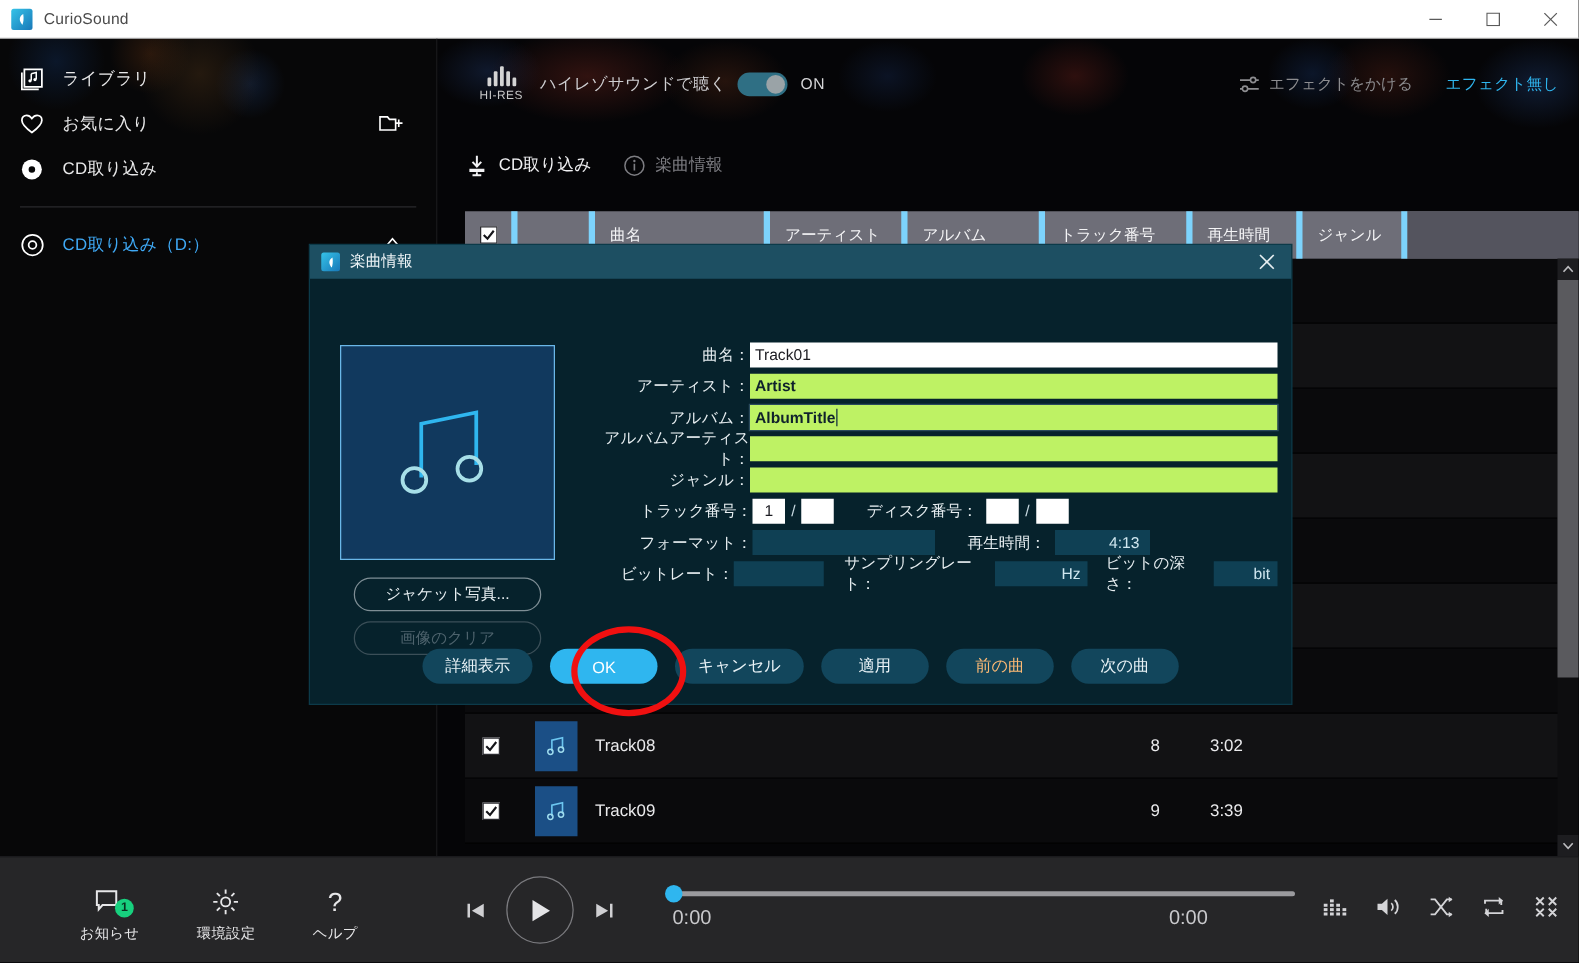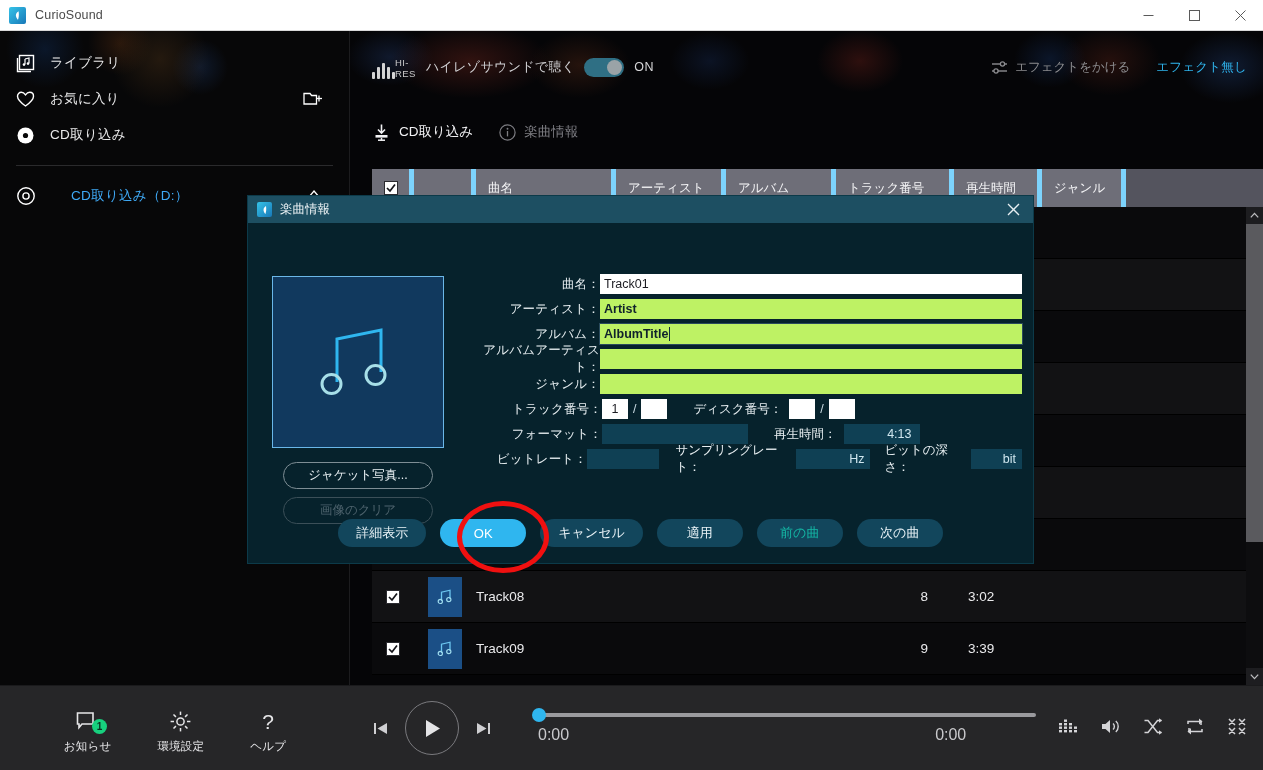--- a/index.html
+++ b/index.html
@@ -45,21 +45,21 @@
     pointer-events:none;
   }
   .sb-item {
     position: relative; height: 36px; display: flex; align-items: center;
     padding-left: 16px; color: #e9e9ea; font-size: 13.5px;
   }
   .sb-item .ico { width: 34px; display: flex; align-items: center; justify-content: flex-start; }
   .sb-item .lbl { letter-spacing: .3px; }
   .sb-trailing { margin-left: auto; margin-right: 26px; display: flex; align-items: center; }
   .sb-sep { height: 1px; background: #2a2a2c; margin: 12px 16px 0 16px; }
-  .sb-item.drive { color: #3fa9f5; margin-top: 12px; gap: 21px; }
+  .sb-item.drive { color: #3fa9f5; margin-top: 12px; }
 
   
   .main {
     position: absolute; left: 350px; top: 31px; width: 913px; height: 654px;
     background: #050507; overflow: hidden;
   }
   .main-glow {
     position:absolute; inset:0;
     background:
       radial-gradient(ellipse 110px 52px at 120px 30px, rgba(120,40,30,.38), transparent 72%),
@@ -72,21 +72,21 @@
       radial-gradient(ellipse 70px 50px at 880px 36px, rgba(40,80,150,.30), transparent 72%),
       radial-gradient(ellipse 130px 180px at 560px 420px, rgba(20,50,110,.30), transparent 72%),
       radial-gradient(ellipse 90px 140px at 250px 480px, rgba(20,45,100,.26), transparent 72%),
       radial-gradient(ellipse 110px 160px at 820px 400px, rgba(18,48,105,.24), transparent 72%);
     pointer-events:none;
   }
   .hires-row {
     position: absolute; left: 0; top: 0; width: 913px; height: 72px;
     display: flex; align-items: center; padding-left: 22px;
   }
-  .hires-badge { display: flex; flex-direction: row; align-items: flex-end; width: 46px; }
+  .hires-badge { display: flex; flex-direction: column; align-items: center; width: 46px; margin-left: 6px; }
   .hires-bars { display: flex; align-items: flex-end; gap: 2px; height: 16px; }
   .hires-bars i { display:block; width: 3px; background: #d4d4d4; border-radius: 1px; }
   .hires-text { font-size: 9.5px; color: #c9c9c9; letter-spacing: .4px; margin-top: 2px; }
   .hires-label { font-size: 13px; color: #cfcfd2; margin-left: 8px; letter-spacing: .3px; }
   .toggle {
     width: 40px; height: 19px; border-radius: 10px; background: #2f6f84;
     margin-left: 9px; position: relative;
   }
   .toggle .knob {
     position: absolute; right: 2px; top: 2px; width: 15px; height: 15px;
@@ -236,21 +236,21 @@
   .slash { color: #c9dbe3; font-size: 12.5px; margin: 0 5px; }
   .inline-lbl { font-size: 12.5px; color: #e7eef1; margin: 0 7px 0 26px; }
 
   .dlg-buttons { position: absolute; left: 0; top: 296px; width: 785px; display: flex; justify-content: center; gap: 14px; }
   .dbtn {
     min-width: 86px; height: 28px; border-radius: 14px; padding: 0 18px;
     display: flex; align-items: center; justify-content: center;
     font-size: 13px; background: #12465c; color: #eaf3f7;
   }
   .dbtn.primary { background: #2fb6ef; color: #ffffff; }
-  .dbtn.disabled { color: #14b8a6; }
+  .dbtn.disabled { color: #fdba74; }
 
   .annot-circle {
     position: absolute; left: 457px; top: 501px; width: 92px; height: 72px;
     border: 5px solid #f01010; border-radius: 50%; pointer-events: none;
   }
 </style>
 </head>
 <body>
 
 <div id="app">

